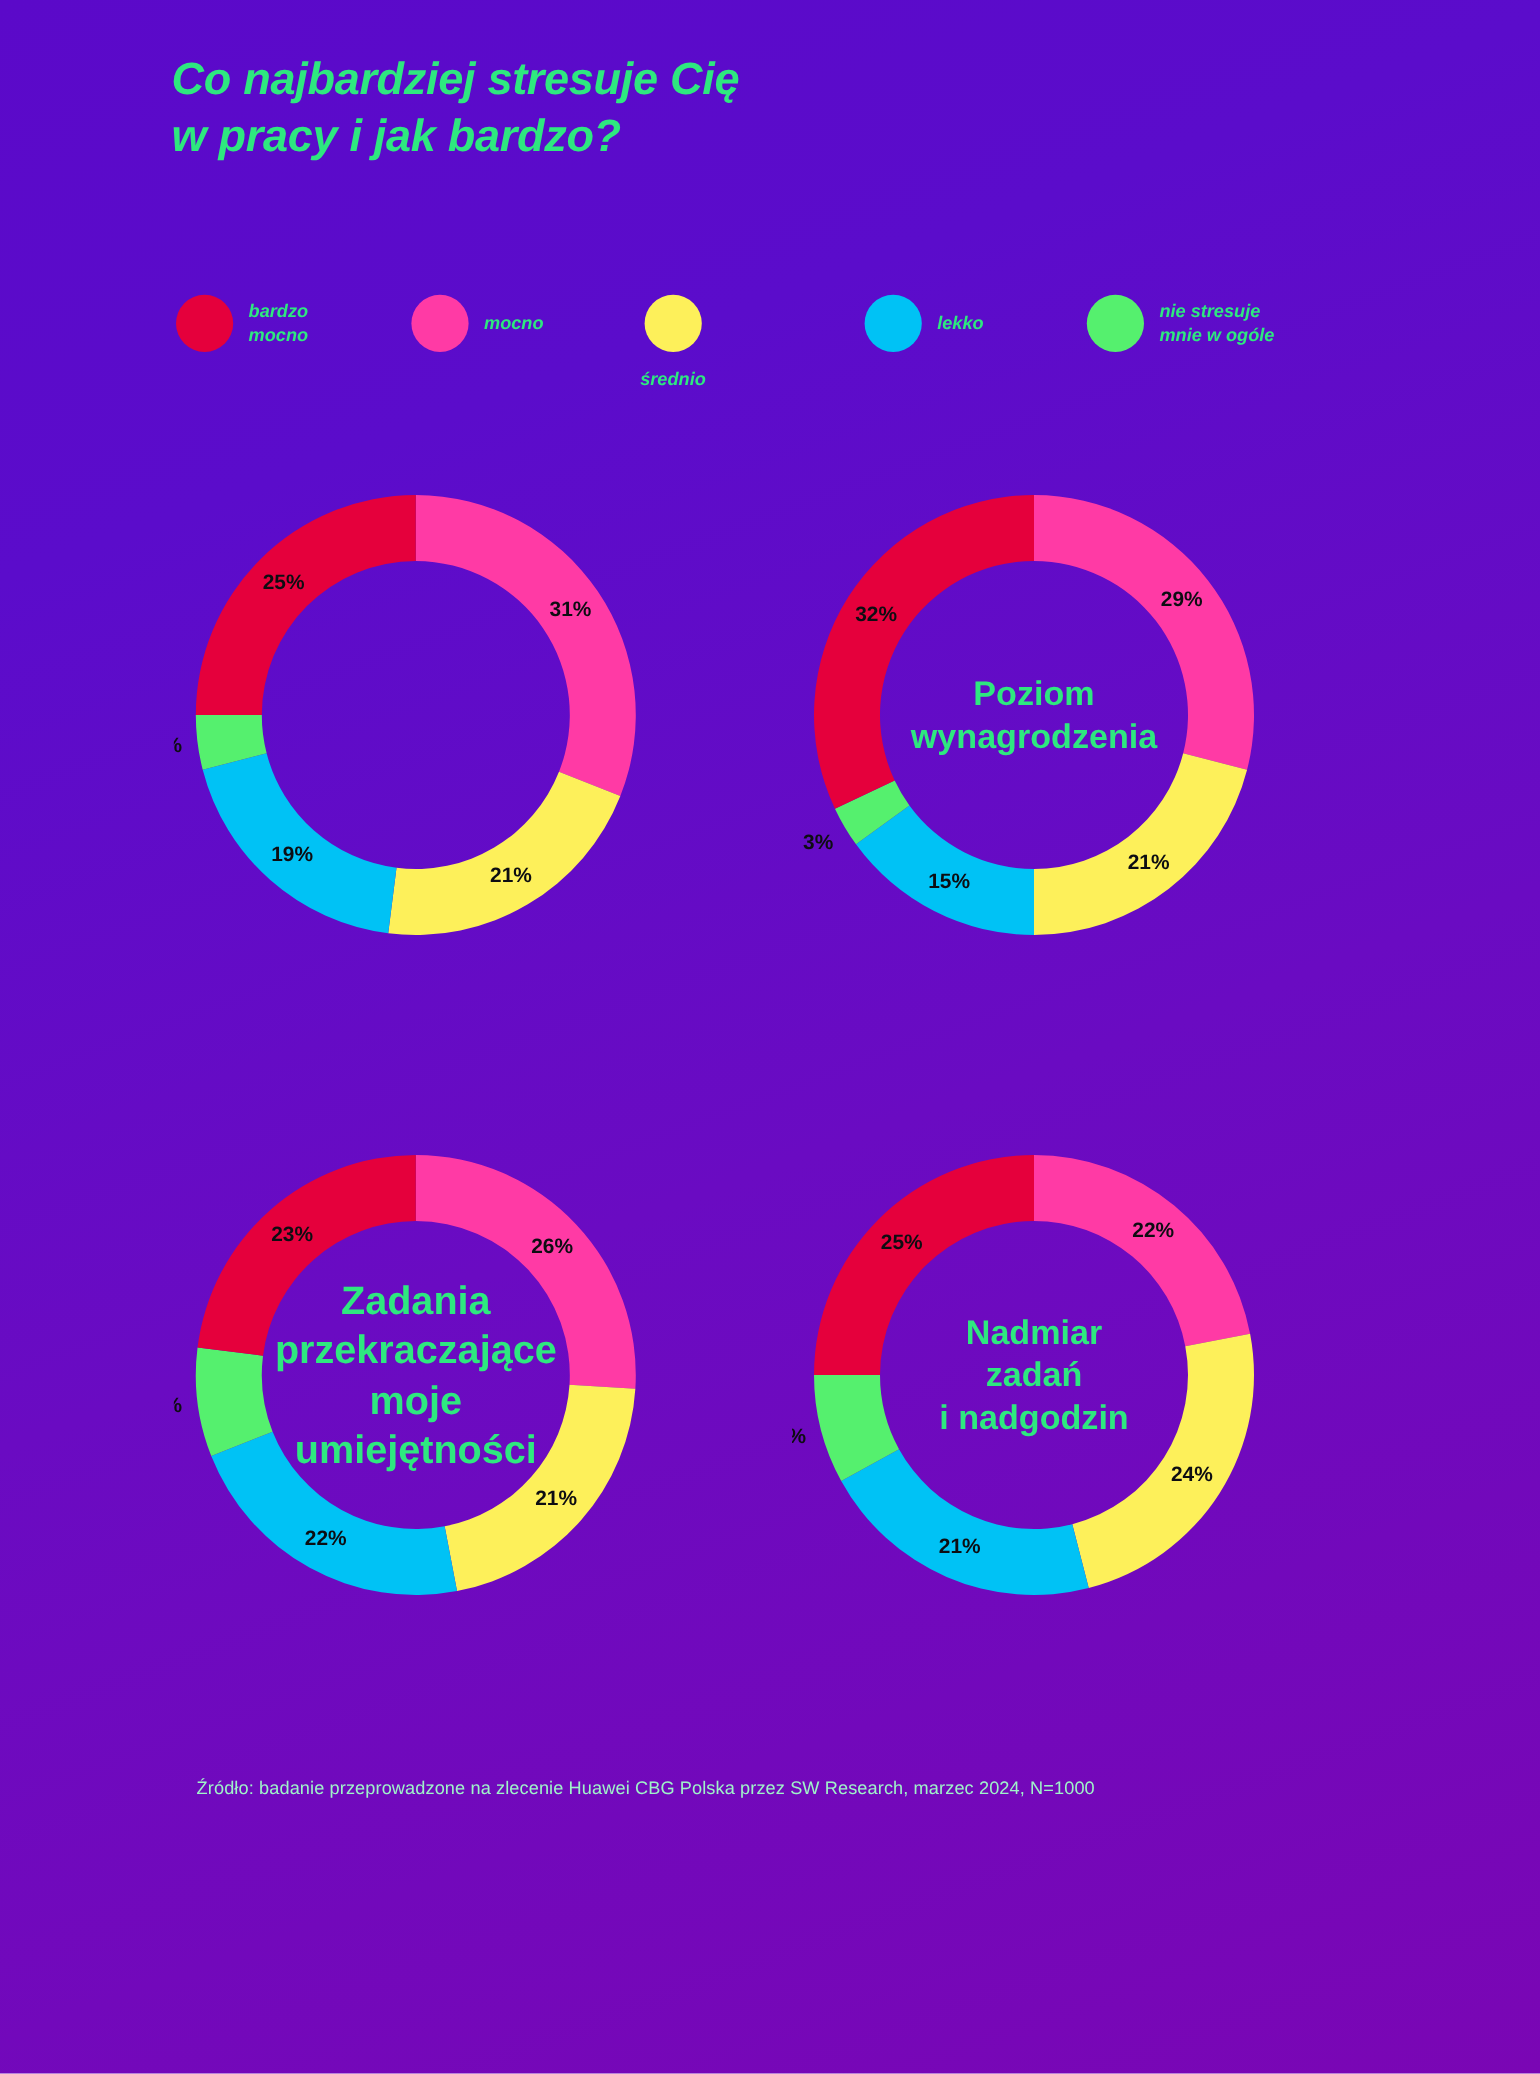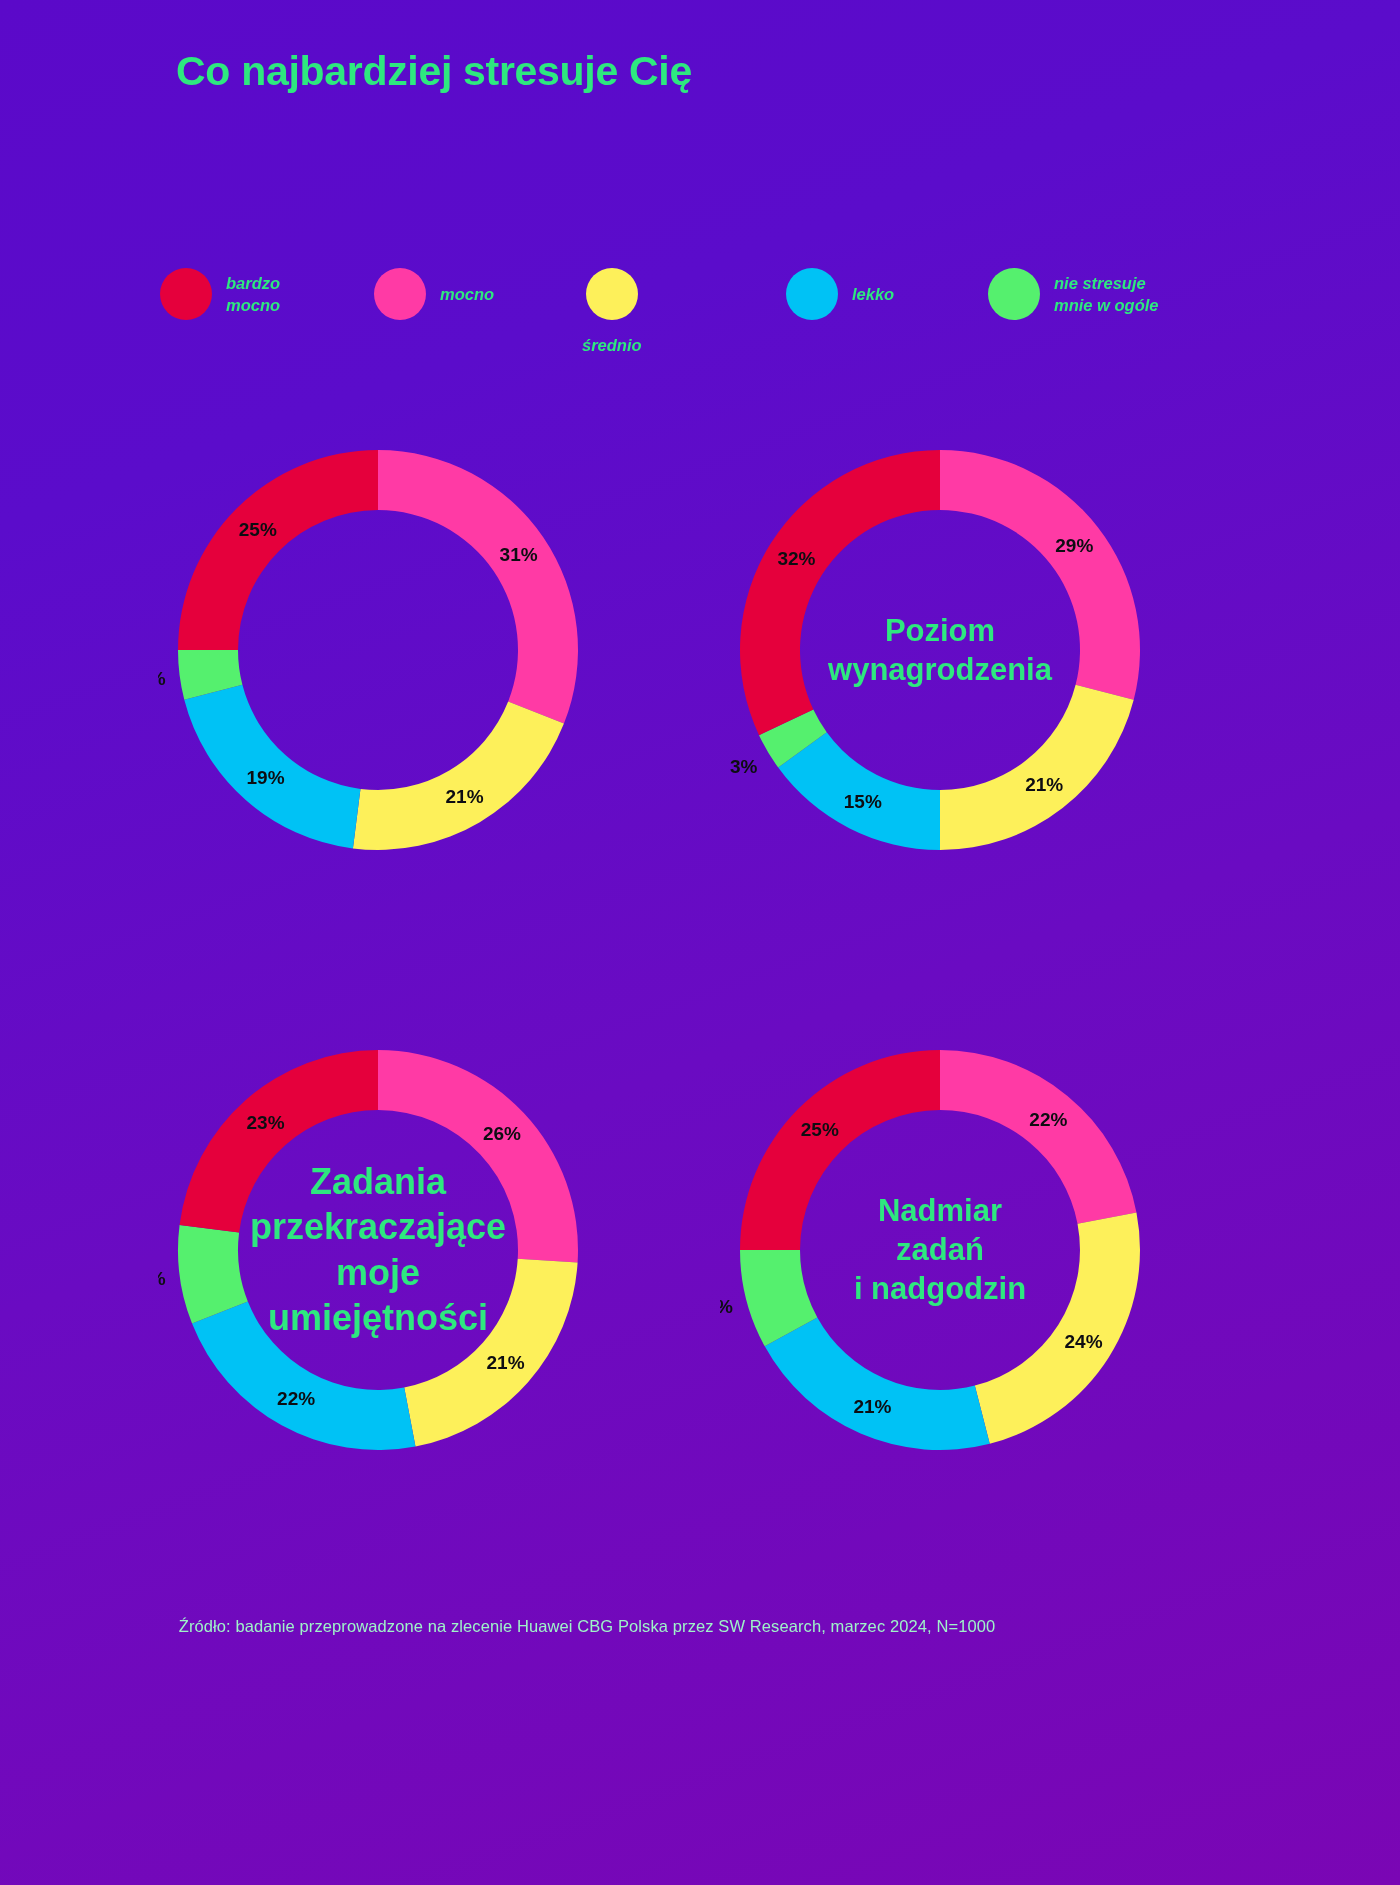--- a/index.html
+++ b/index.html
@@ -8,27 +8,28 @@
     background: linear-gradient(160deg, #5b09c9 0%, #5b0ccb 22%, #6a0bc2 55%, #7a06b4 100%);
     font-family: "Liberation Sans", sans-serif;
     position: relative;
     overflow: hidden;
   }
   .page { position:relative; width:1400px; height:1885px; }
 
   
   .title {
     position:absolute;
-    left:176px; top:46px;
+    left:156px; top:46px;
     width:900px;
     color:#2ee87f;
     font-size:41px;
     font-weight:bold;
     line-height:1.26;
     letter-spacing:-0.3px;
+    font-style:italic;
   }
   .title-line { display:block; }
 
   
   .legend {
     position:absolute;
     left:160px; top:268px;
     width:1110px;
     height:68px;
     font-style:italic;
@@ -112,20 +113,21 @@
     letter-spacing:0.1px;
   }
 </style>
 </head>
 <body>
 
 <div class="page">
 
   <h1 class="title">
     <span class="title-line">Co najbardziej stresuje Cię</span>
+    <span class="title-line">w pracy i jak bardzo?</span>
   </h1>
 
   <div class="legend">
     <div class="legend-item lg0">
       <span class="legend-dot" style="background: rgb(229, 0, 60);"></span>
       <span class="legend-label">bardzo
 mocno</span>
     </div>
     <div class="legend-item lg1">
       <span class="legend-dot" style="background: rgb(255, 58, 165);"></span>

